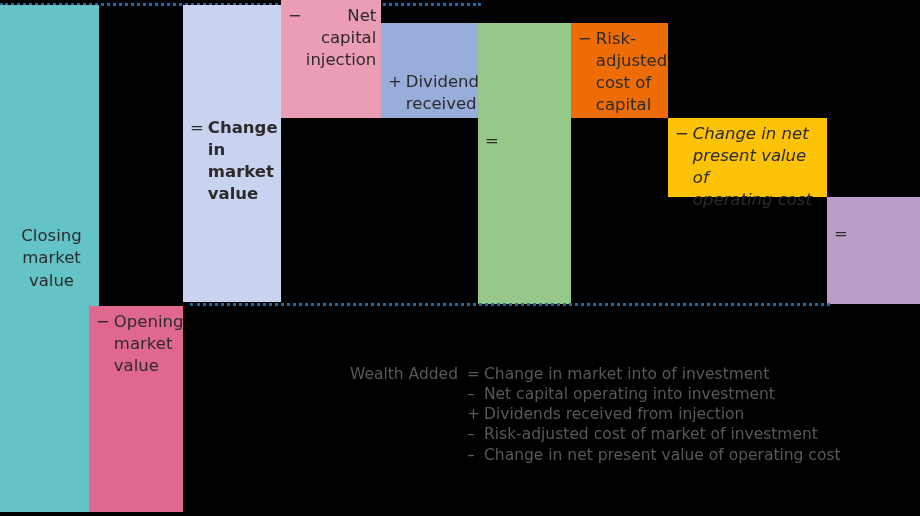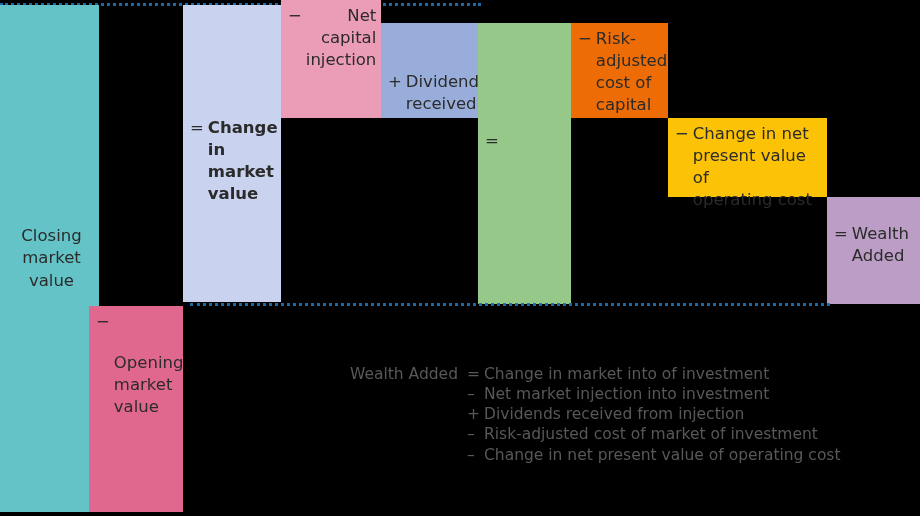--- a/index.html
+++ b/index.html
@@ -95,21 +95,21 @@
       <span class="sign"></span>
       <span class="lbl" style="white-space:pre-line;">Closing
 market
 value</span>
     </div>
   </div>
 
   <div class="block va-top ha-left" style="left:89px; top:306px; width:94px; height:206px; background:#e0688f;">
     <div class="inner">
       <span class="sign">−</span>
-      <span class="lbl" style="white-space:pre-line;margin-top:41px;">Opening
+      <span class="lbl" style="white-space:pre-line;">Opening
 market
 value</span>
     </div>
   </div>
 
   <div class="block va-top ha-left" style="left:183px; top:5px; width:98px; height:297px; background:#c9d2ee; padding-top:112px;">
     <div class="inner">
       <span class="sign">=</span>
       <span class="lbl" style="white-space:pre-line;font-weight:bold;">Change
 in market
@@ -146,46 +146,44 @@
       <span class="lbl" style="white-space:pre-line;">Risk-
 adjusted
 cost of
 capital</span>
     </div>
   </div>
 
   <div class="block va-top ha-left" style="left:668px; top:118px; width:159px; height:79px; background:#fcc206;">
     <div class="inner">
       <span class="sign">−</span>
-      <span class="lbl" style="white-space:pre-line;">Change in net
+      <span class="lbl" style="white-space:pre-line;font-style:italic;">Change in net
 present value of
 operating cost</span>
     </div>
   </div>
 
   <div class="block va-top ha-left" style="left:827px; top:197px; width:93px; height:107px; background:#bb9dc6; padding-top:26px;">
     <div class="inner">
       <span class="sign">=</span>
-      <span class="lbl" style="white-space:pre-line;">Wealth
-Added</span>
     </div>
   </div>
 
   <div class="guide" style="left:190px; top:303px; width:640px;"></div>
 
   <div id="legend" style="left:350px; top:364px;">
     <div class="lead">Wealth Added</div>
     <div class="rows">
       <div class="frow">
         <span class="fop">=</span>
         <span class="ftxt">Change in market into of investment</span>
       </div>
       <div class="frow">
         <span class="fop">–</span>
-        <span class="ftxt">Net market injection into investment</span>
+        <span class="ftxt">Net capital operating into investment</span>
       </div>
       <div class="frow">
         <span class="fop">+</span>
         <span class="ftxt">Dividends received from injection</span>
       </div>
       <div class="frow">
         <span class="fop">–</span>
         <span class="ftxt">Risk-adjusted cost of market of investment</span>
       </div>
       <div class="frow">

